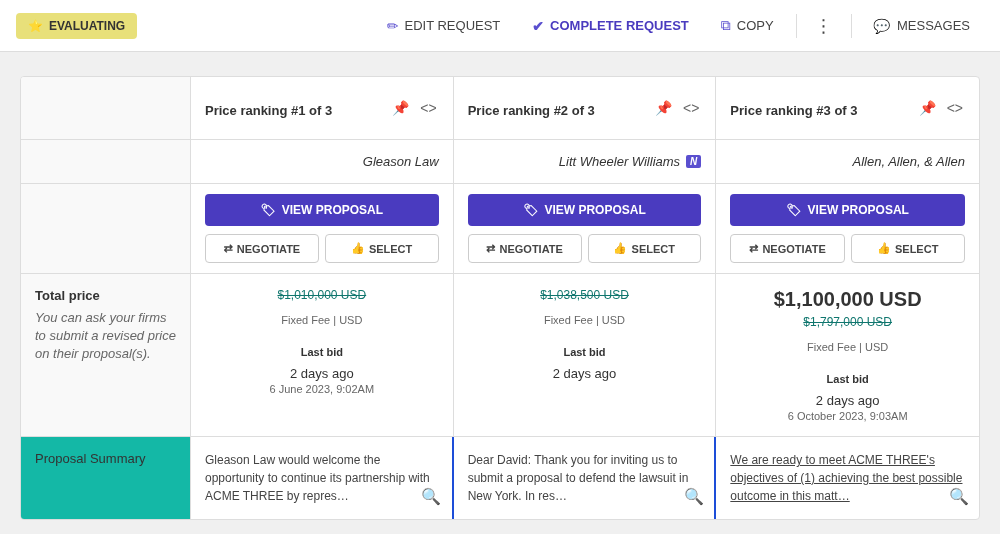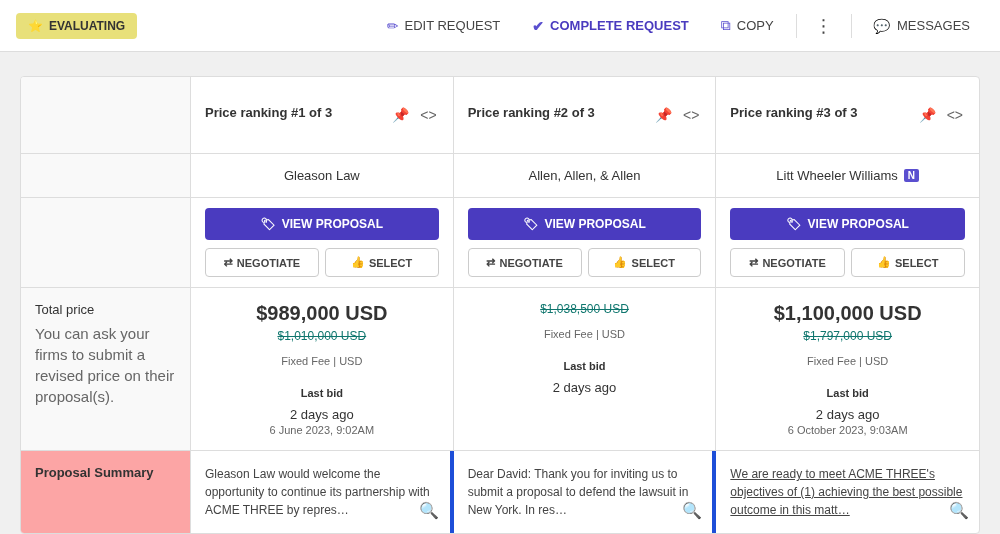--- a/index.html
+++ b/index.html
@@ -67,27 +67,27 @@
       overflow: hidden;
     }
 
     
     .ranking-header {
       display: grid;
       grid-template-columns: 170px 1fr 1fr 1fr;
       border-bottom: 1px solid #ddd;
     }
     .ranking-header-cell {
-      padding: 28px 14px;
-      font-weight: bold;
-      font-size: 13px;
-      color: #333;
-      border-right: 1px solid #ddd;
-      display: flex;
-      align-items: flex-start;
+      padding: 21px 14px;
+      font-weight: bold;
+      font-size: 13px;
+      color: #333;
+      border-right: 1px solid #ddd;
+      display: flex;
+      align-items: flex-end;
       justify-content: space-between;
       gap: 8px;
     }
     .ranking-header-cell:last-child { border-right: none; }
     .ranking-header-cell-empty { background: #f9f9f9; }
     .header-icons {
       display: flex;
       gap: 6px;
       align-items: center;
     }
@@ -107,22 +107,23 @@
       border-bottom: 1px solid #ddd;
     }
     .firm-cell {
       padding: 14px;
       text-align: center;
       border-right: 1px solid #ddd;
       font-size: 13px;
       color: #333;
       display: flex;
       align-items: center;
-      justify-content: center;
-      gap: 6px;
+      justify-content: flex-end;
+      gap: 6px;
+      font-style: italic;
     }
     .firm-cell:first-child { background: #f9f9f9; border: none; border-right: 1px solid #ddd; }
     .firm-cell:last-child { border-right: none; }
     .firm-badge {
       background: #5a4fcf;
       color: #fff;
       font-size: 10px;
       font-weight: bold;
       padding: 1px 4px;
       border-radius: 2px;
@@ -187,29 +188,30 @@
       display: grid;
       grid-template-columns: 170px 1fr 1fr 1fr;
       border-bottom: 1px solid #ddd;
     }
     .price-label-cell {
       padding: 14px;
       background: #f9f9f9;
       border-right: 1px solid #ddd;
     }
     .price-label-title {
-      font-weight: normal;
+      font-weight: bold;
       font-size: 13px;
       color: #333;
       margin-bottom: 6px;
     }
     .price-label-desc {
-      font-size: 15px;
+      font-size: 13px;
       color: #666;
       line-height: 1.4;
+      font-style: italic;
     }
     .price-cell {
       padding: 14px;
       text-align: center;
       border-right: 1px solid #ddd;
     }
     .price-cell:last-child { border-right: none; }
     .price-main {
       font-size: 20px;
       font-weight: bold;
@@ -244,28 +246,28 @@
       color: #666;
     }
 
     
     .summary-row {
       display: grid;
       grid-template-columns: 170px 1fr 1fr 1fr;
     }
     .summary-label-cell {
       padding: 14px;
-      background: #fca5a5;
-      border-right: 1px solid #ddd;
-      font-weight: bold;
+      background: #14b8a6;
+      border-right: 1px solid #ddd;
+      font-weight: normal;
       font-size: 13px;
     }
     .summary-cell {
       padding: 14px;
-      border-right: 4px solid #1d4ed8;
+      border-right: 2px solid #1d4ed8;
       font-size: 12px;
       color: #444;
       line-height: 1.5;
       position: relative;
     }
     .summary-cell:last-child { border-right: none; text-decoration: underline; }
     .summary-zoom {
       position: absolute;
       bottom: 10px;
       right: 10px;
@@ -333,25 +335,25 @@
         </div>
       </div>
     </div>
 
     <div class="firm-row">
       <div class="firm-cell"></div>
       <div class="firm-cell">
         <span>Gleason Law</span>
       </div>
       <div class="firm-cell">
-        <span>Allen, Allen, &amp; Allen</span>
-      </div>
-      <div class="firm-cell">
         <span>Litt Wheeler Williams</span>
         <span class="firm-badge">N</span>
+      </div>
+      <div class="firm-cell">
+        <span>Allen, Allen, &amp; Allen</span>
       </div>
     </div>
 
     <div class="btn-row">
       <div class="btn-cell"></div>
       <div class="btn-cell">
         <button class="btn-view-proposal">
           <span>🏷</span>
           <span>VIEW PROPOSAL</span>
         </button>
@@ -399,21 +401,20 @@
         </div>
       </div>
     </div>
 
     <div class="price-row">
       <div class="price-label-cell">
         <div class="price-label-title">Total price</div>
         <div class="price-label-desc">You can ask your firms to submit a revised price on their proposal(s).</div>
       </div>
       <div class="price-cell">
-        <div class="price-main">$989,000 USD</div>
         <div class="price-original">$1,010,000 USD</div>
         <div class="price-type">Fixed Fee | USD</div>
         <div class="price-bid-label">Last bid</div>
         <div class="price-bid-days">2 days ago</div>
         <div class="price-bid-date">6 June 2023, 9:02AM</div>
       </div>
       <div class="price-cell">
         <div class="price-original">$1,038,500 USD</div>
         <div class="price-type">Fixed Fee | USD</div>
         <div class="price-bid-label">Last bid</div>

